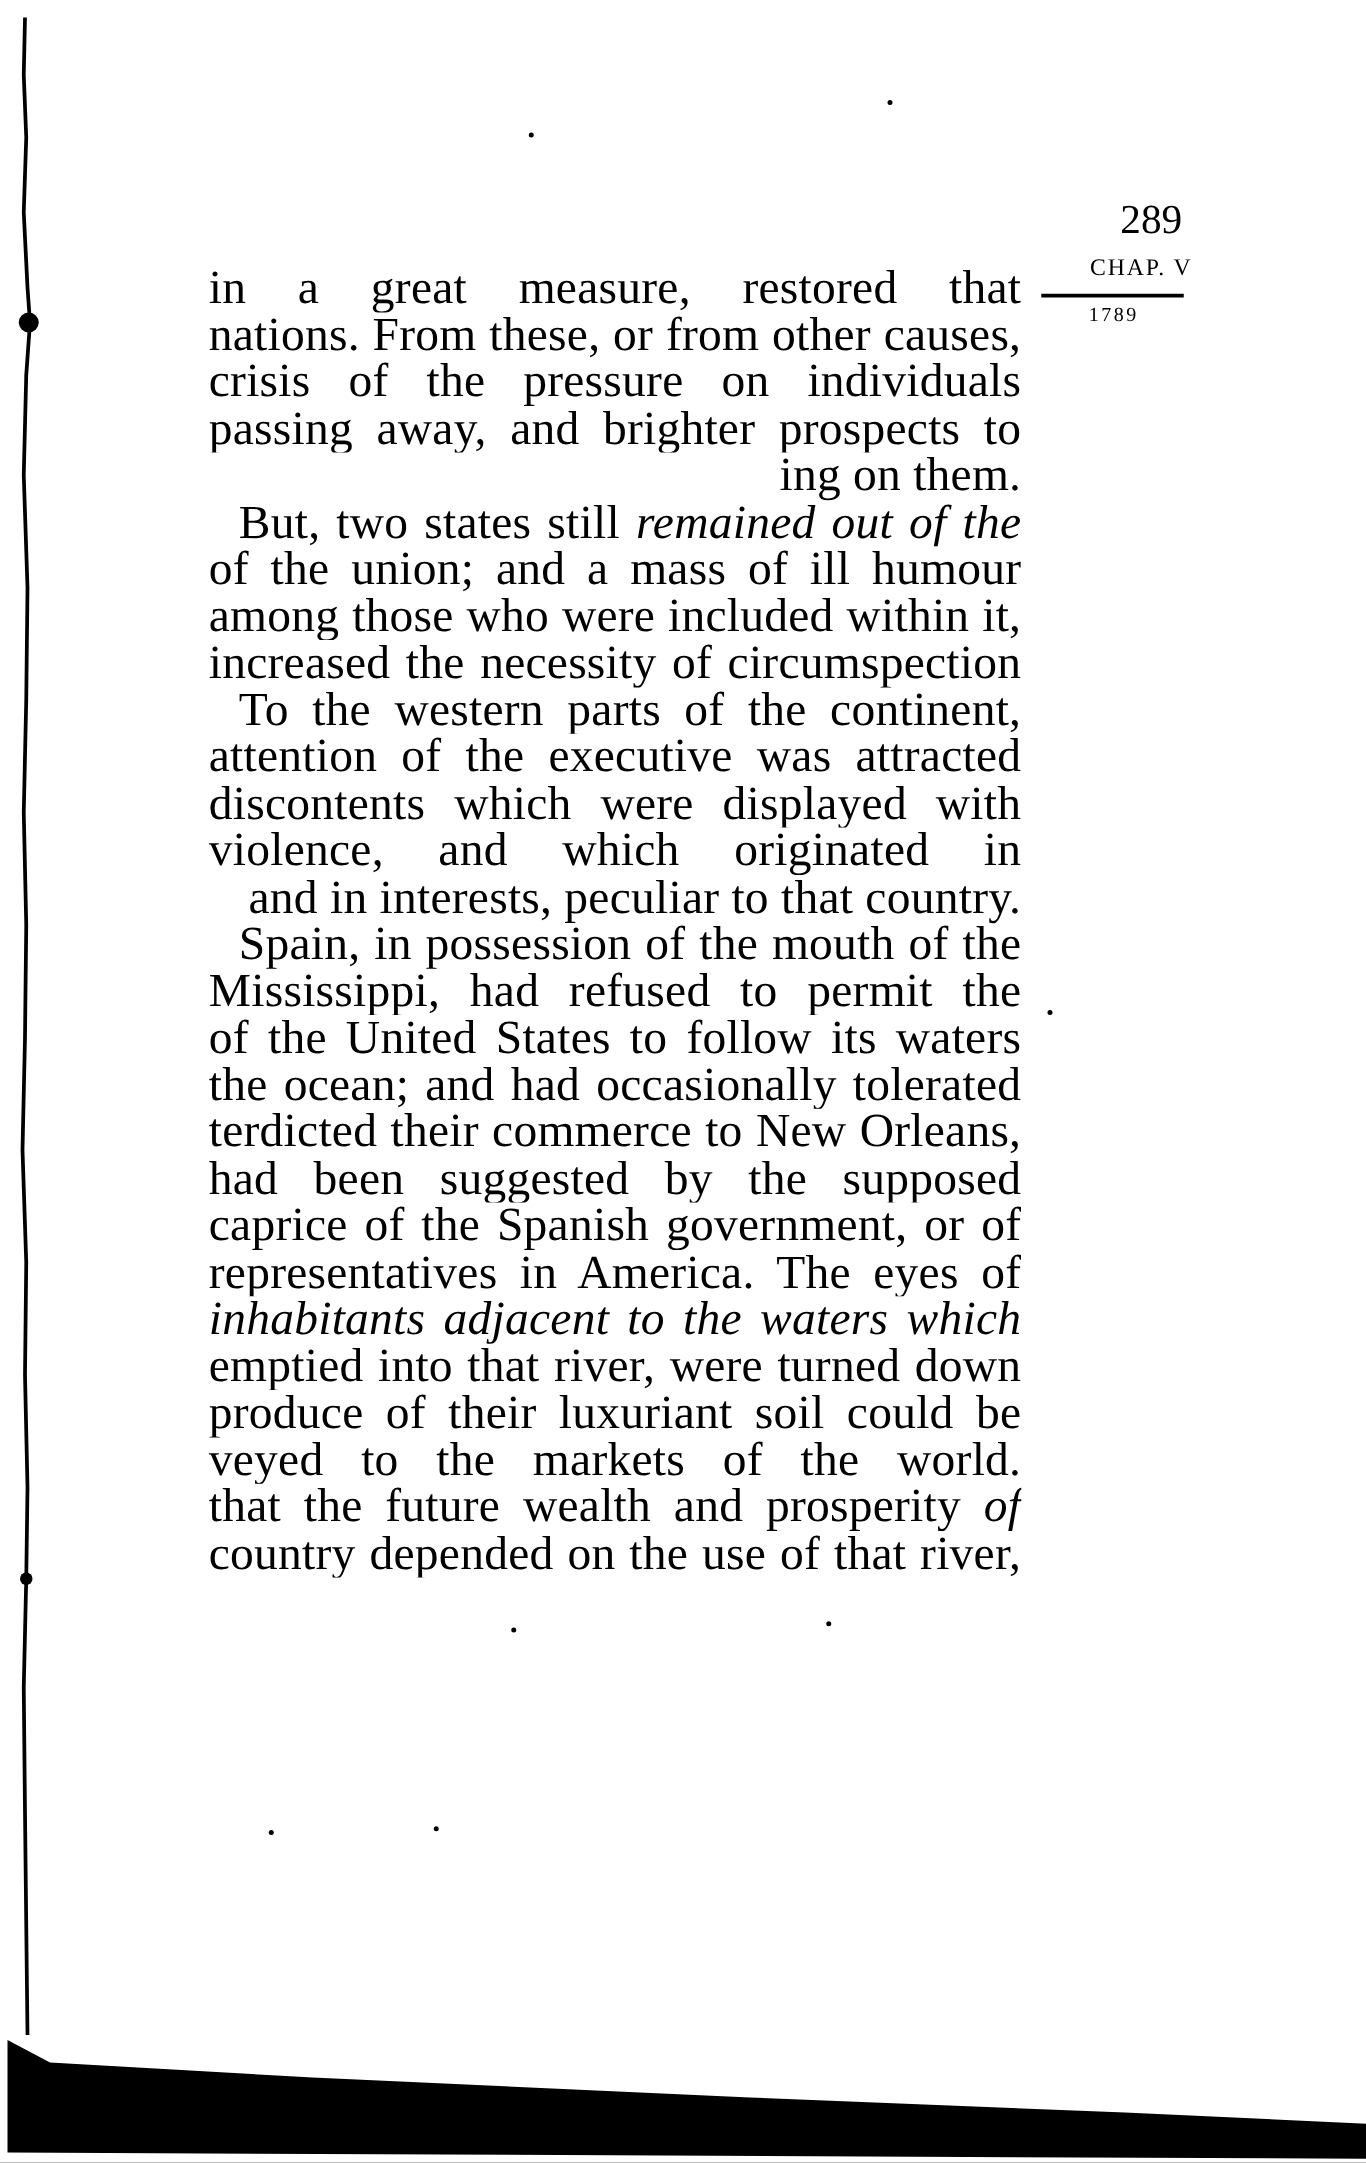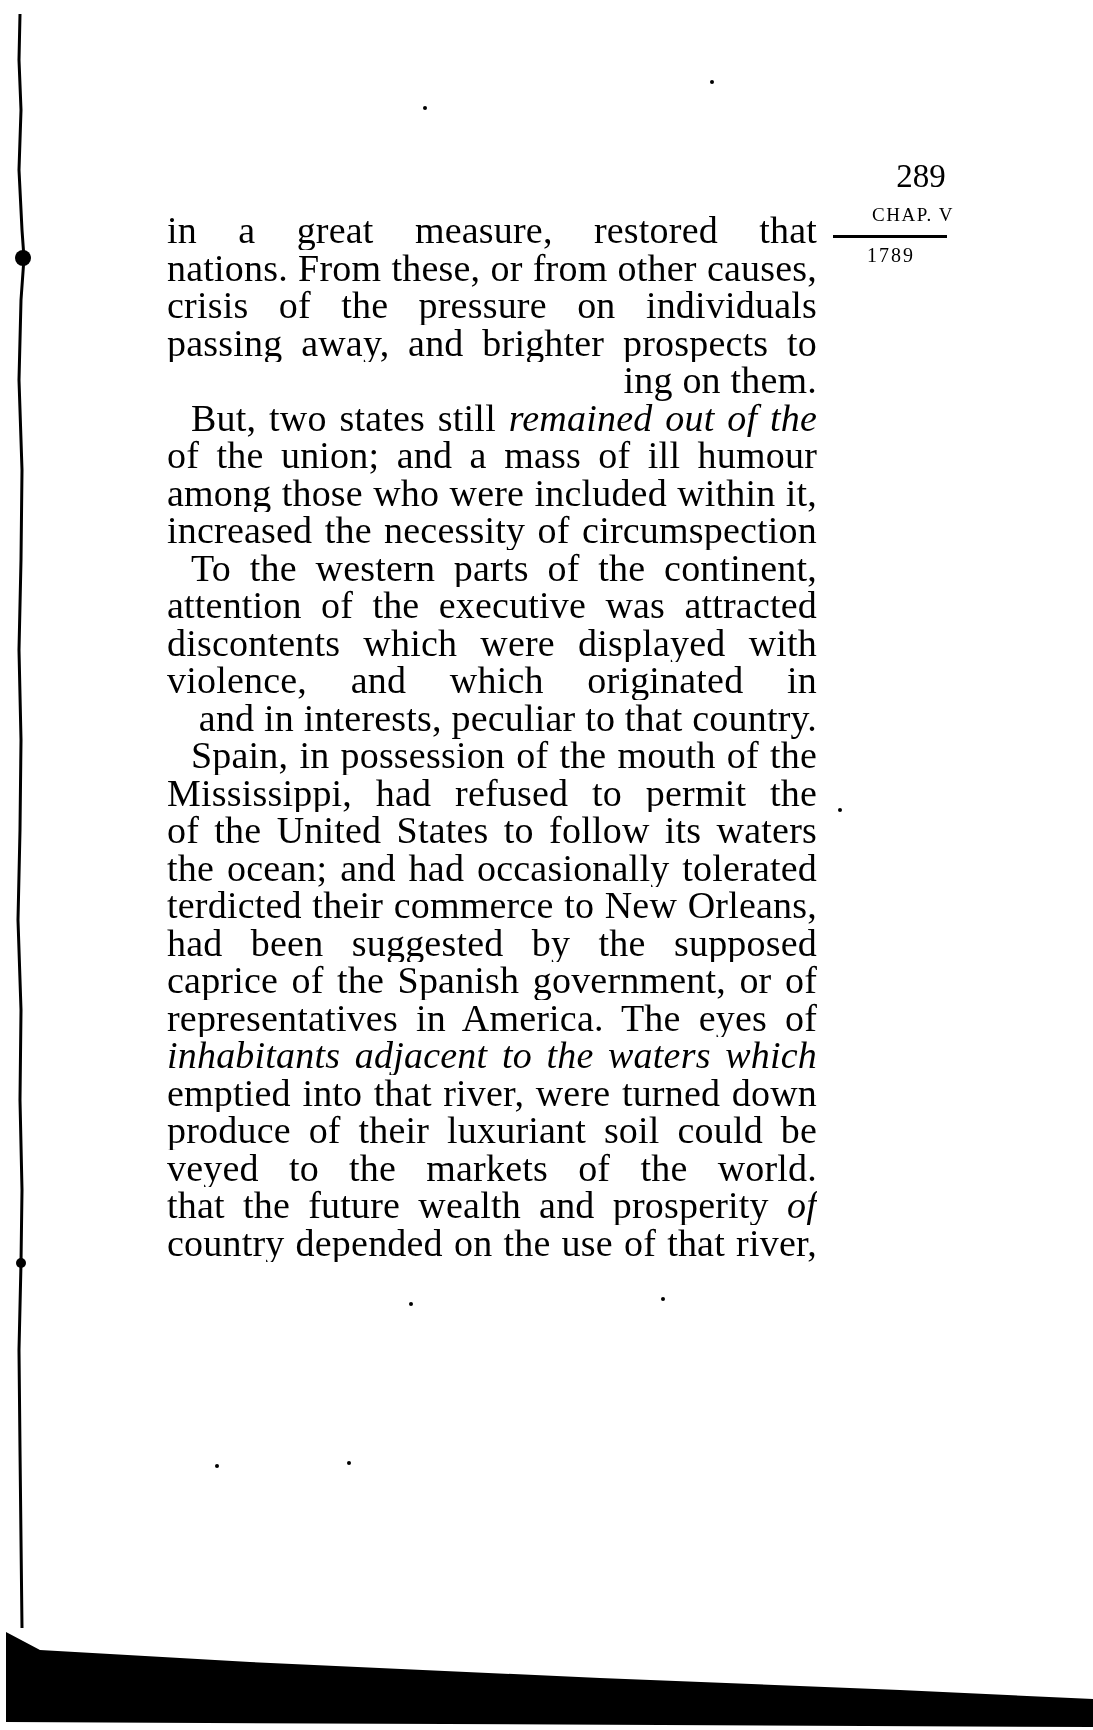--- a/index.html
+++ b/index.html
@@ -24,21 +24,21 @@
   }
   .margin-notes{position:absolute;left:828px;top:204px;width:126px;}
   .chap{
     font-size:19px;letter-spacing:1.5px;text-align:right;
     padding-left:4px;
   }
   .margin-rule{
     margin-top:9px;height:3px;background:#000;width:114px;margin-left:5px;
   }
   .year{
-    font-size:20px;letter-spacing:2px;text-align:center;margin-top:6px;
+    font-size:16px;letter-spacing:2px;text-align:center;margin-top:6px;
   }
   .text-block{
     position:absolute;left:167px;top:212px;width:650px;
     font-size:38px;line-height:37.5px;letter-spacing:0.2px;
   }
   .line{height:37.5px;white-space:nowrap;text-align:right;overflow:visible;}
   .line.just{white-space:normal;text-align:justify;text-align-last:justify;height:37.5px;overflow:hidden;}
   .line.indent{text-indent:24px;}
   .it{font-style:italic;}
   .speck{

